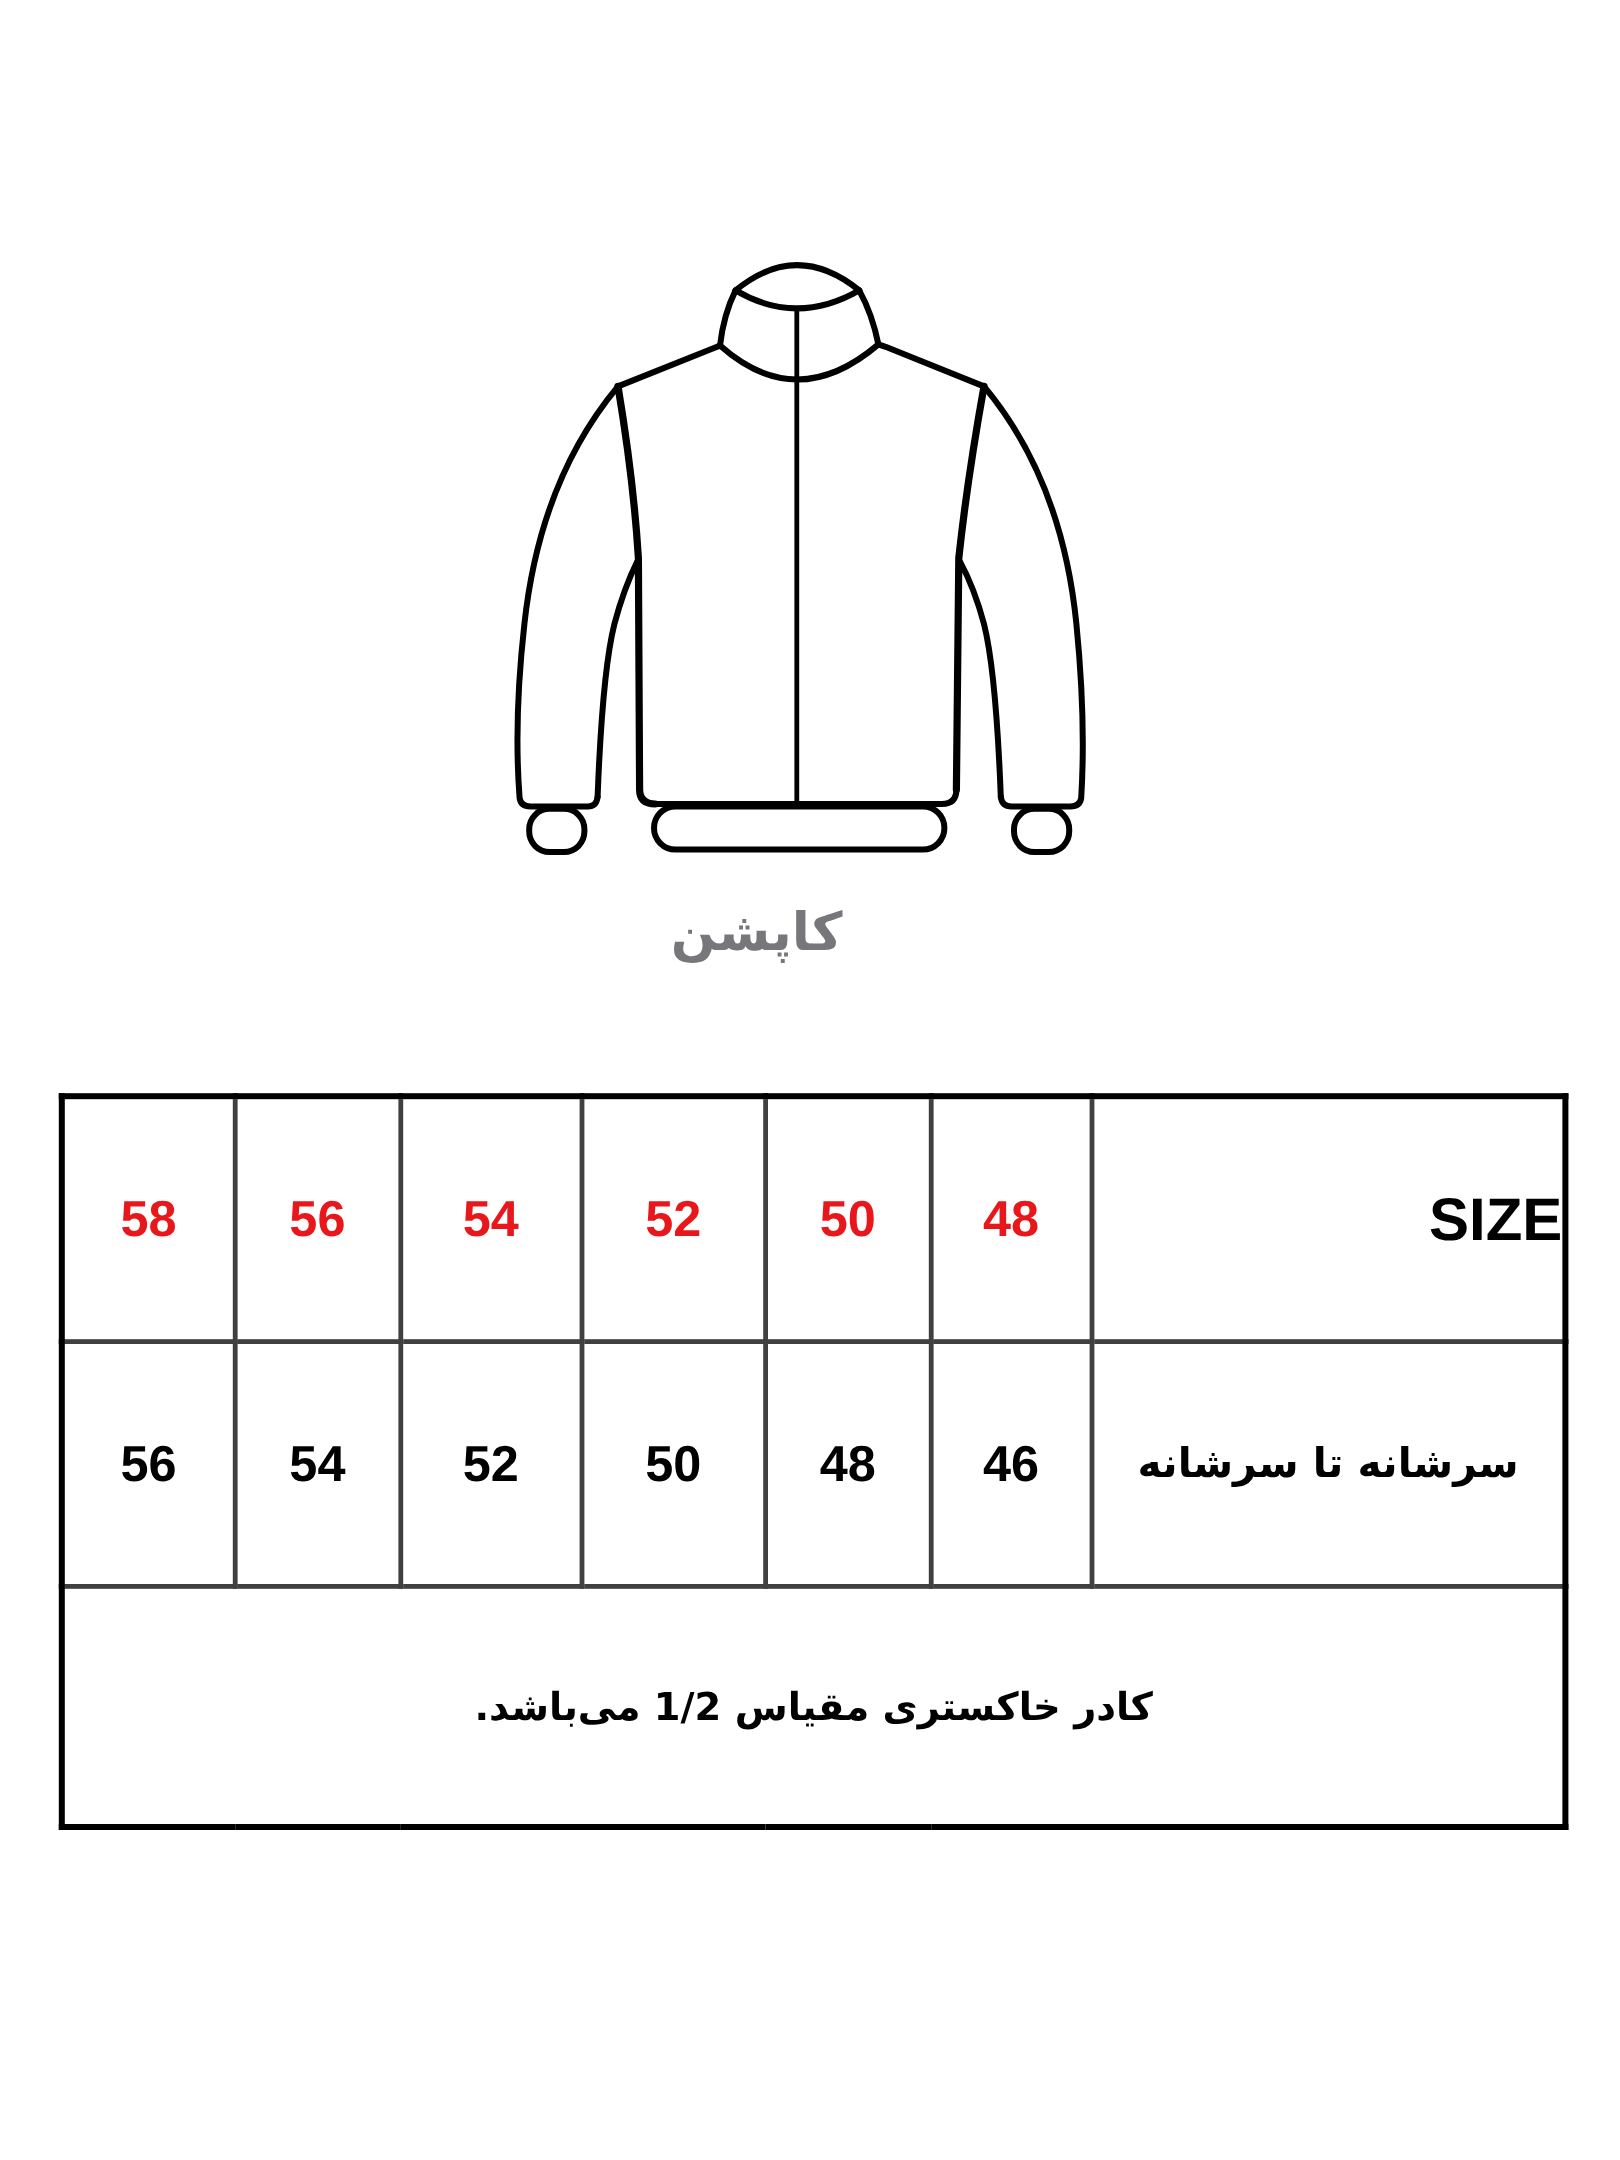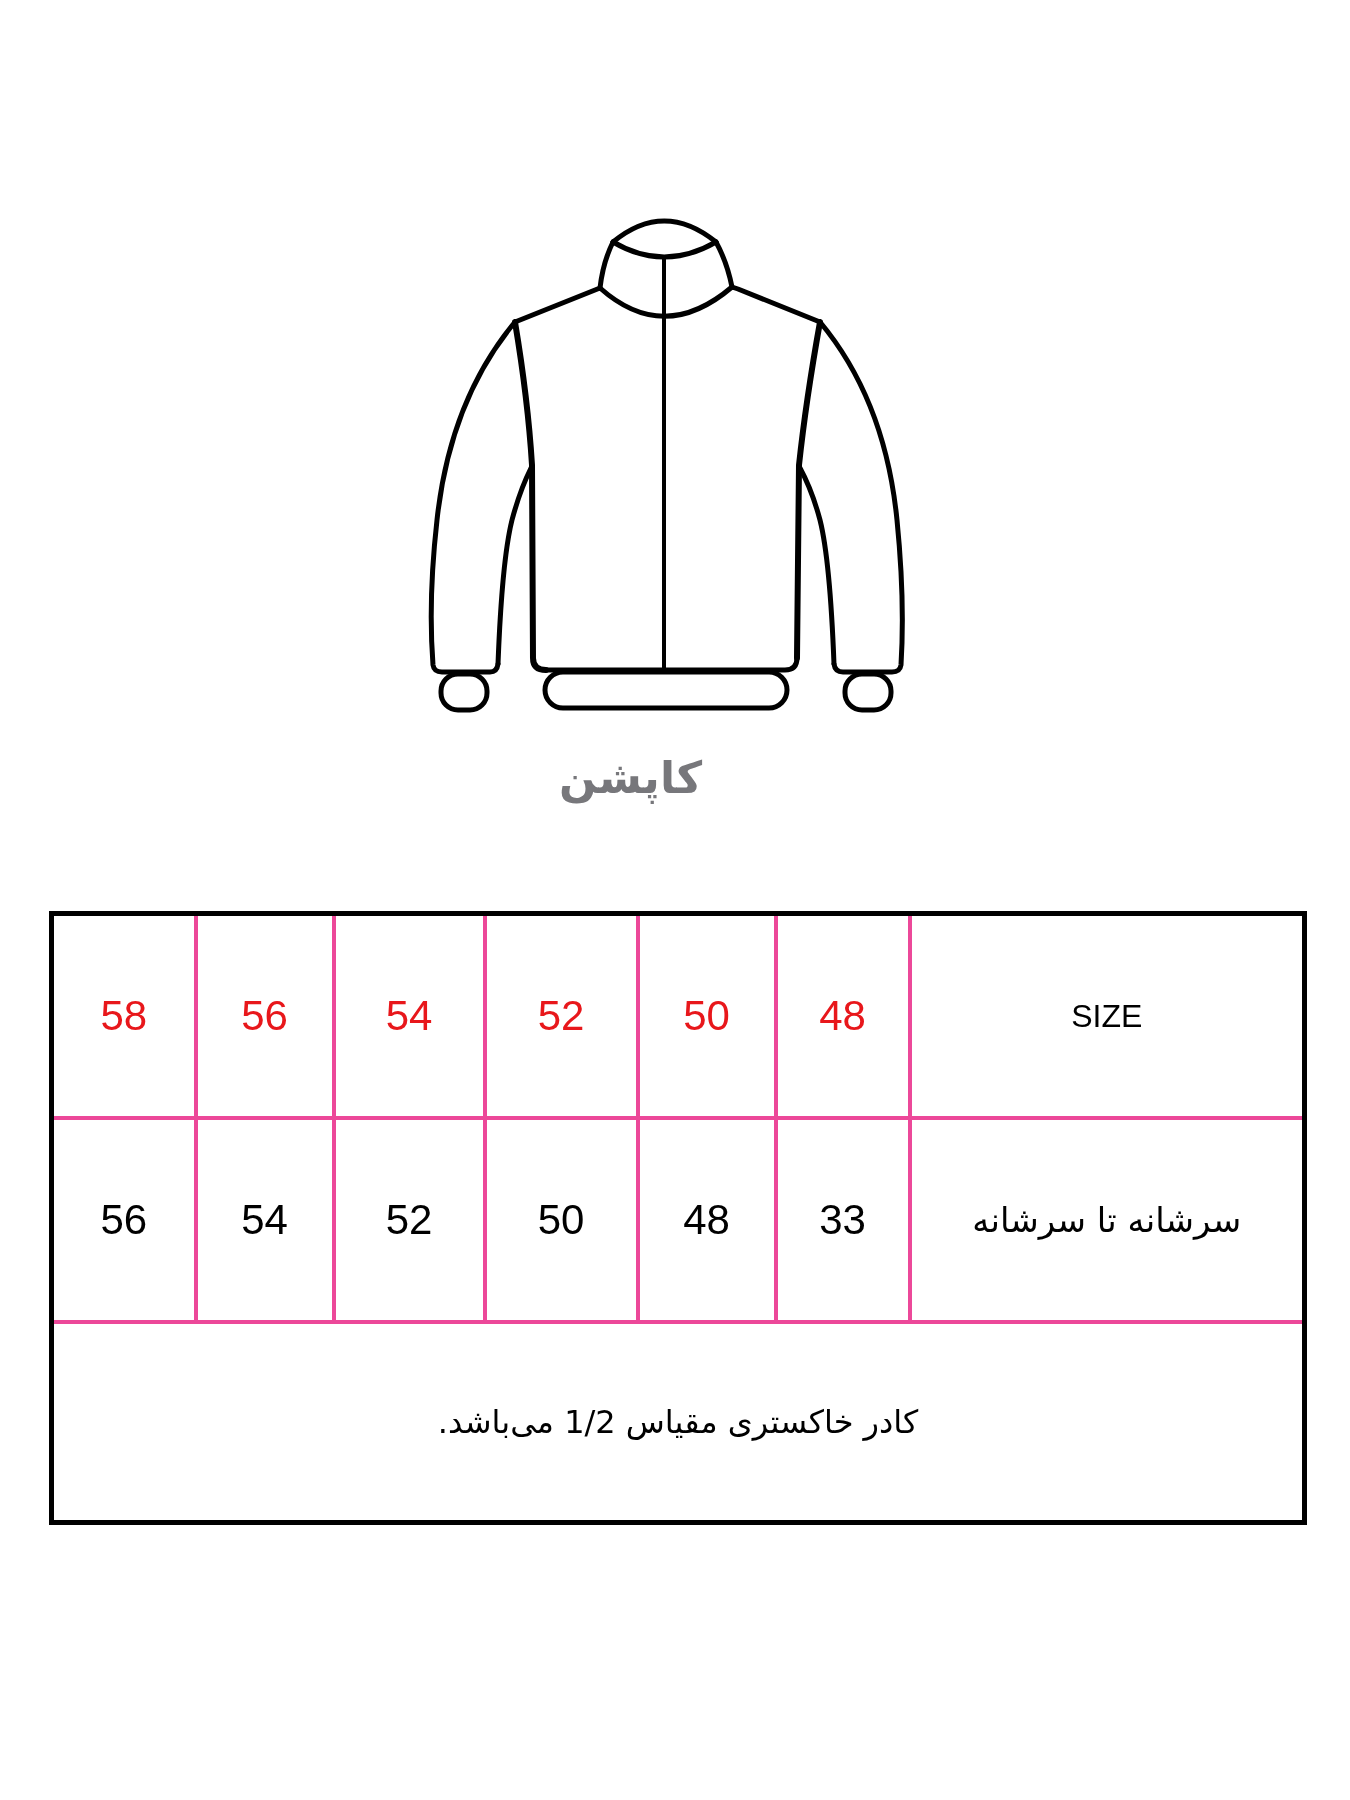--- a/index.html
+++ b/index.html
@@ -37,39 +37,41 @@
       position: absolute;
       left: 49px;
       top: 911px;
       width: 1253px;
       height: 614px;
       border-collapse: collapse;
       table-layout: fixed;
       border: 5px solid #000;
     }
     table.size-table td {
-      border: 4px solid #ec4899;
+      border: 4px solid #404040;
       text-align: center;
       vertical-align: middle;
       font-size: 42px;
       color: #000;
       padding: 0;
       height: 98px;
+      font-weight: bold;
     }
     table.size-table td.size-cell { color: #e8171b; }
     table.size-table tr.shaded td { background: #e0e0e0; }
     table.size-table td.label-cell {
       direction: rtl;
       font-family: "DejaVu Sans", sans-serif;
       font-size: 34px;
     }
     table.size-table td.label-cell.latin {
       font-family: "Liberation Sans", sans-serif;
-      font-size: 32px;
+      font-size: 50px;
       direction: ltr;
+      text-align: right;
     }
     table.size-table td.note-cell {
       direction: rtl;
       font-family: "DejaVu Sans", sans-serif;
       font-size: 32px;
       height: 96px;
     }
   </style>
 </head>
 <body>
@@ -132,20 +134,20 @@
     <td class="size-cell">50</td>
     <td class="size-cell">48</td>
     <td class="label-cell latin">SIZE</td>
   </tr>
   <tr>
     <td>56</td>
     <td>54</td>
     <td>52</td>
     <td>50</td>
     <td>48</td>
-    <td>33</td>
+    <td>46</td>
     <td class="label-cell">سرشانه تا سرشانه</td>
   </tr>
   <tr>
     <td class="note-cell" colspan="7">کادر خاکستری مقیاس 1/2 می‌باشد.</td>
   </tr>
 </tbody>
   </table>
 
 </body></html>

